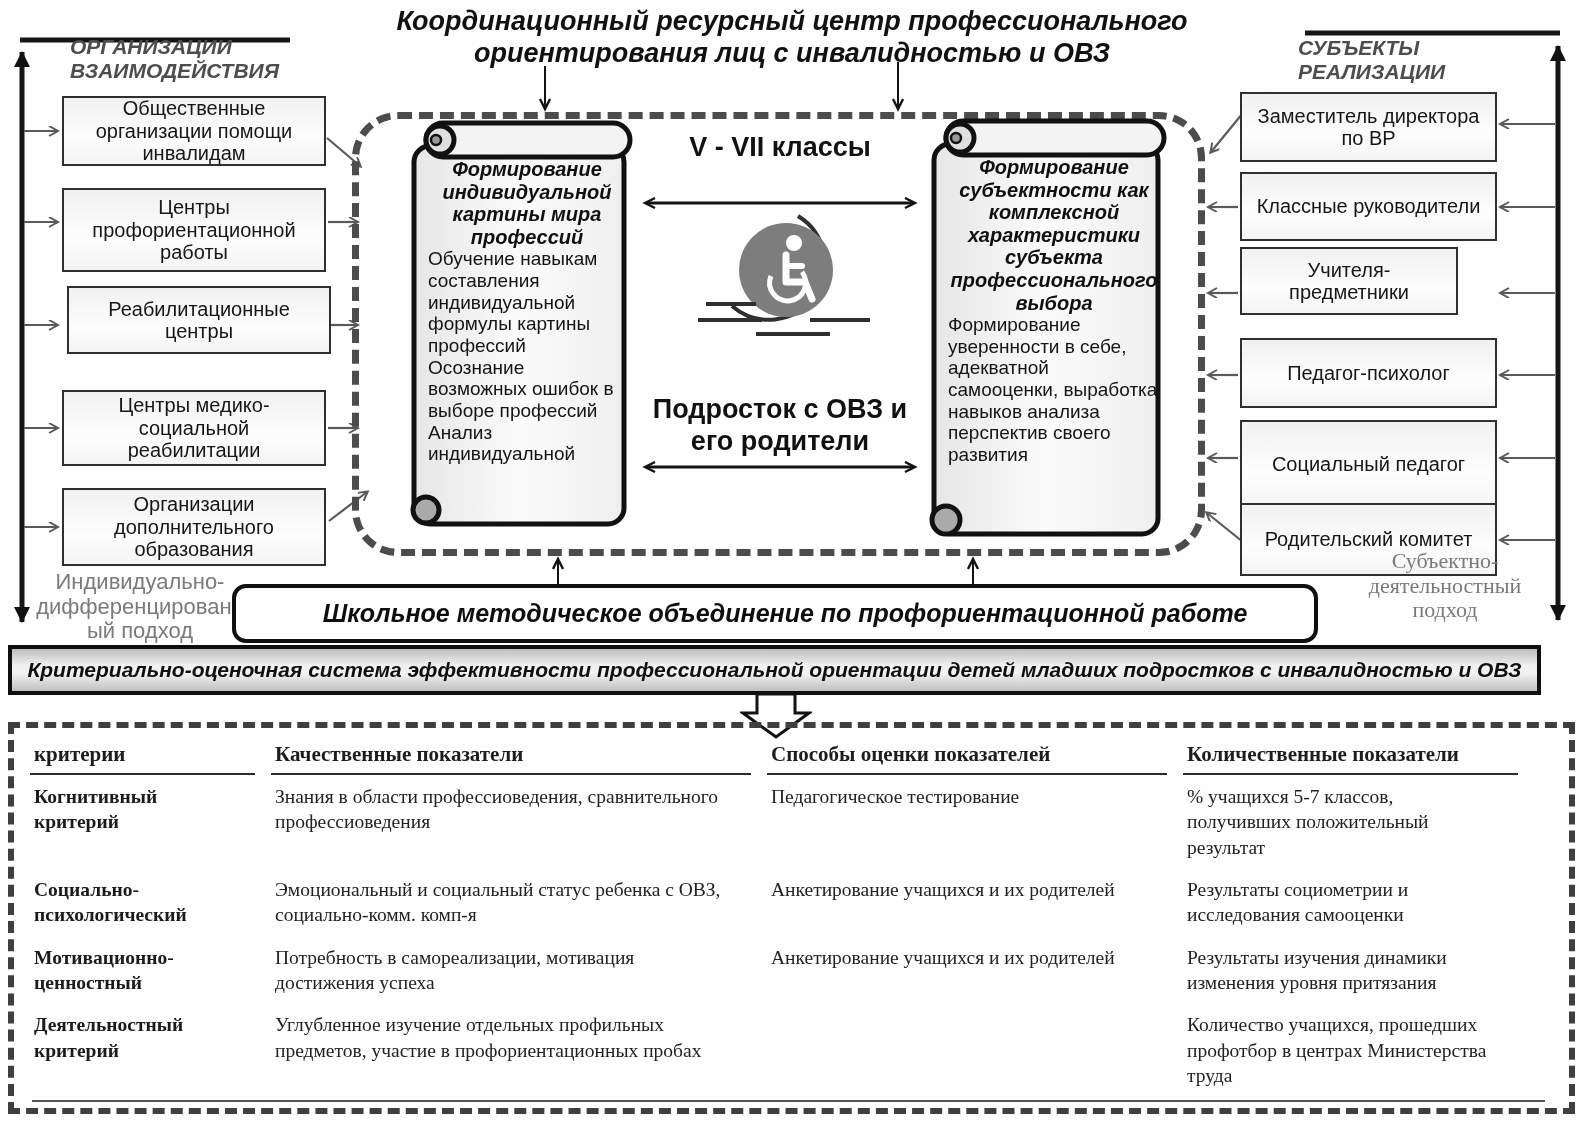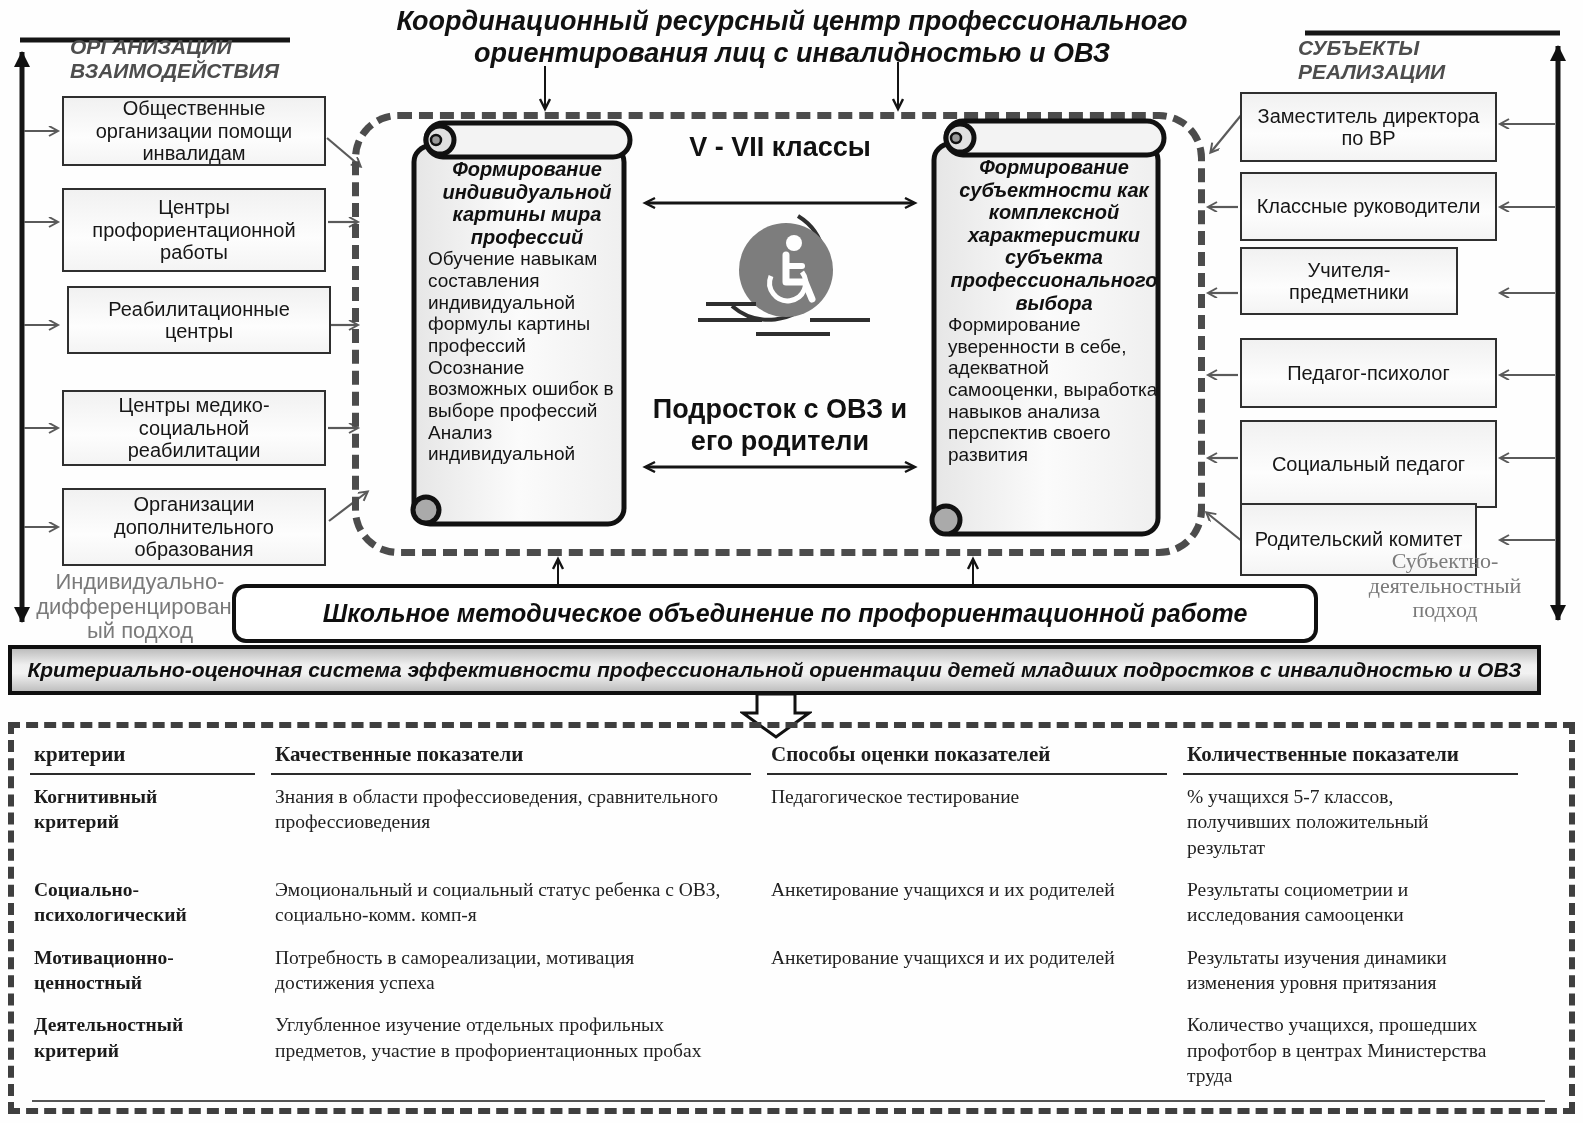--- a/index.html
+++ b/index.html
@@ -157,21 +157,21 @@
   <div class="abs sidebox" style="left:67px;top:286px;width:264px;height:68px;">Реабилитационные центры</div>
   <div class="abs sidebox" style="left:62px;top:390px;width:264px;height:76px;">Центры медико-социальной реабилитации</div>
   <div class="abs sidebox" style="left:62px;top:488px;width:264px;height:78px;">Организации дополнительного образования</div>
   <div class="abs approach left">Индивидуально-дифференцированный подход</div>
 
   <div class="abs sidebox" style="left:1240px;top:92px;width:257px;height:70px;">Заместитель директора по ВР</div>
   <div class="abs sidebox" style="left:1240px;top:172px;width:257px;height:69px;">Классные руководители</div>
   <div class="abs sidebox" style="left:1240px;top:247px;width:218px;height:68px;">Учителя-предметники</div>
   <div class="abs sidebox" style="left:1240px;top:338px;width:257px;height:70px;">Педагог-психолог</div>
   <div class="abs sidebox" style="left:1240px;top:420px;width:257px;height:88px;">Социальный педагог</div>
-  <div class="abs sidebox" style="left:1240px;top:503px;width:237px;height:73px;">Родительский комитет</div>
+  <div class="abs sidebox" style="left:1240px;top:503px;width:257px;height:73px;">Родительский комитет</div>
   <div class="abs approach right">Субъектно-деятельностный подход</div>
 
   <div class="abs center-frame"></div>
 
   <div class="abs scroll" style="left:402px;top:118px;width:234px;height:420px;">
     <svg viewBox="0 0 234 420" preserveAspectRatio="none">
       <defs>
         <linearGradient id="sg1" x1="0" y1="0" x2="1" y2="0">
           <stop offset="0" stop-color="#e6e6e6"></stop>
             <stop offset="0.5" stop-color="#fbfbfb"></stop>

